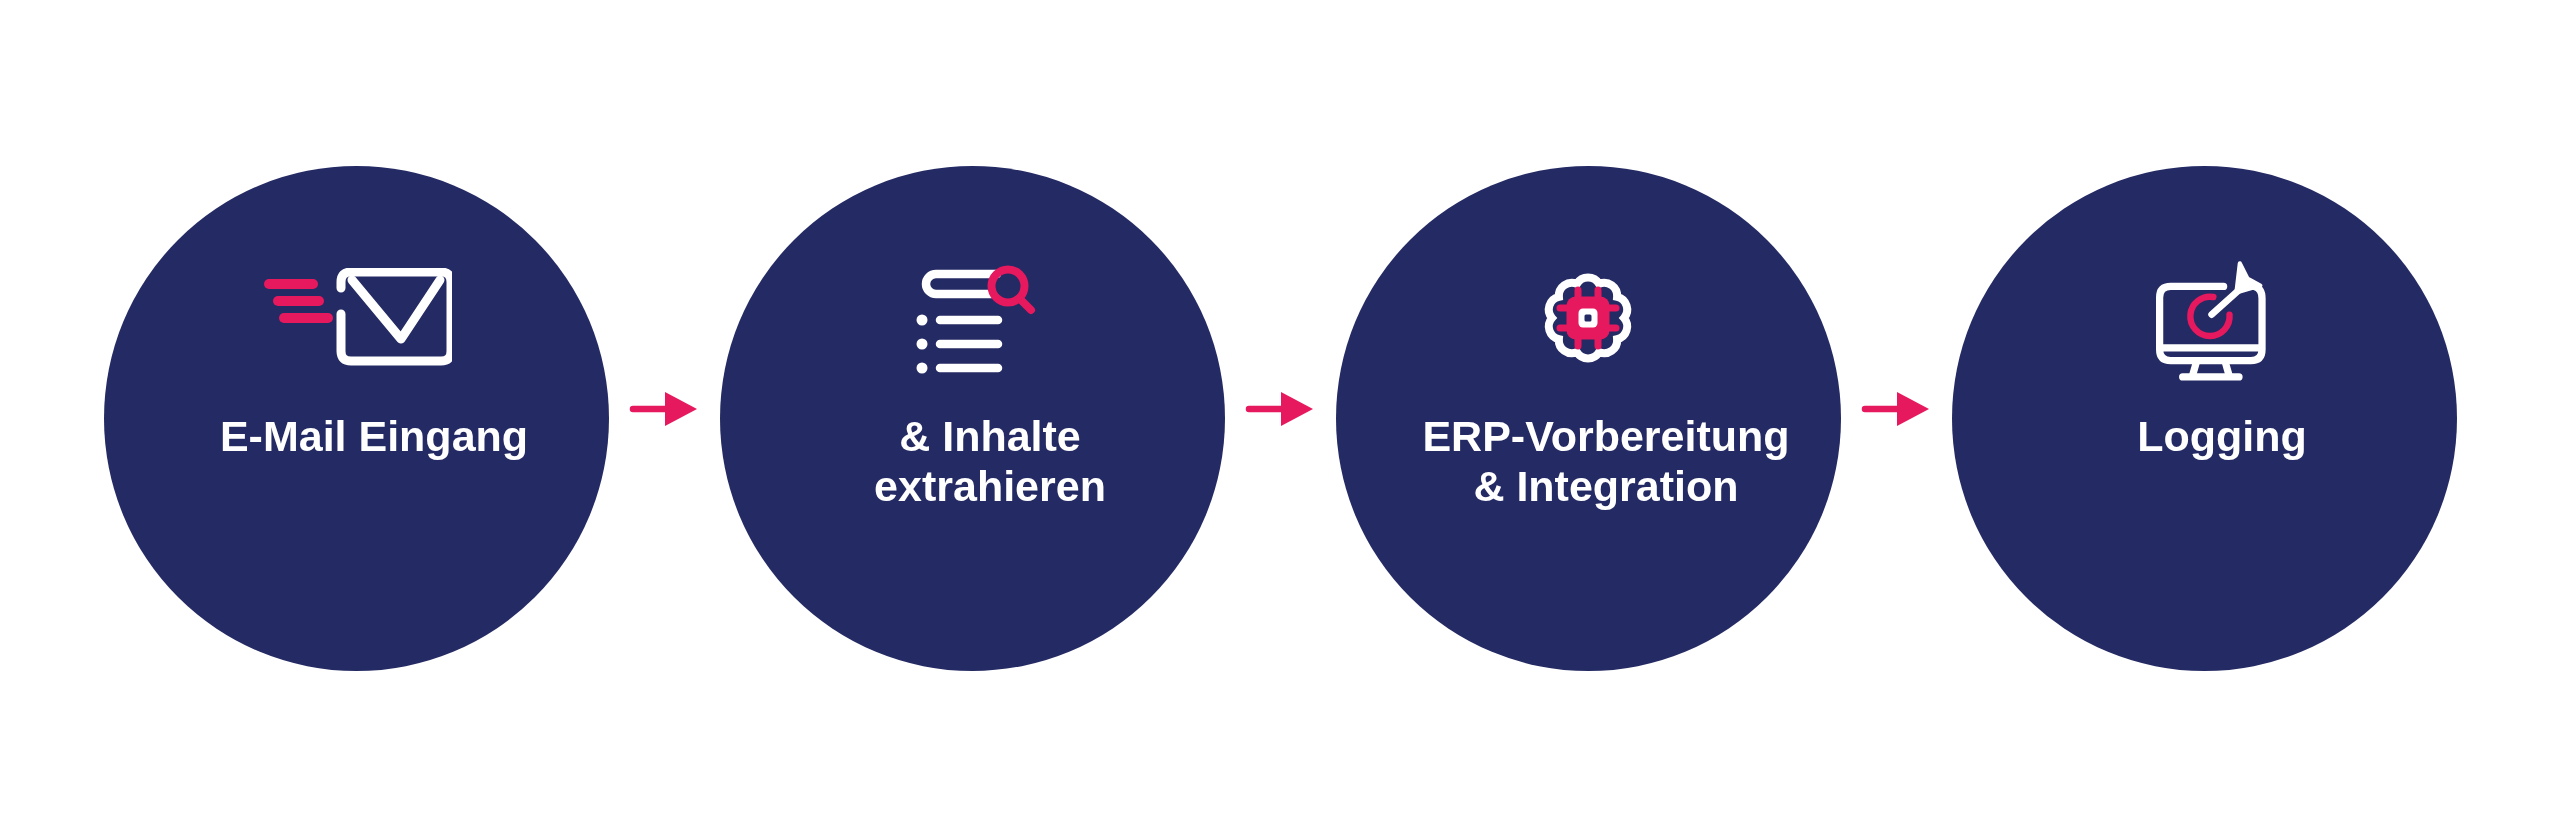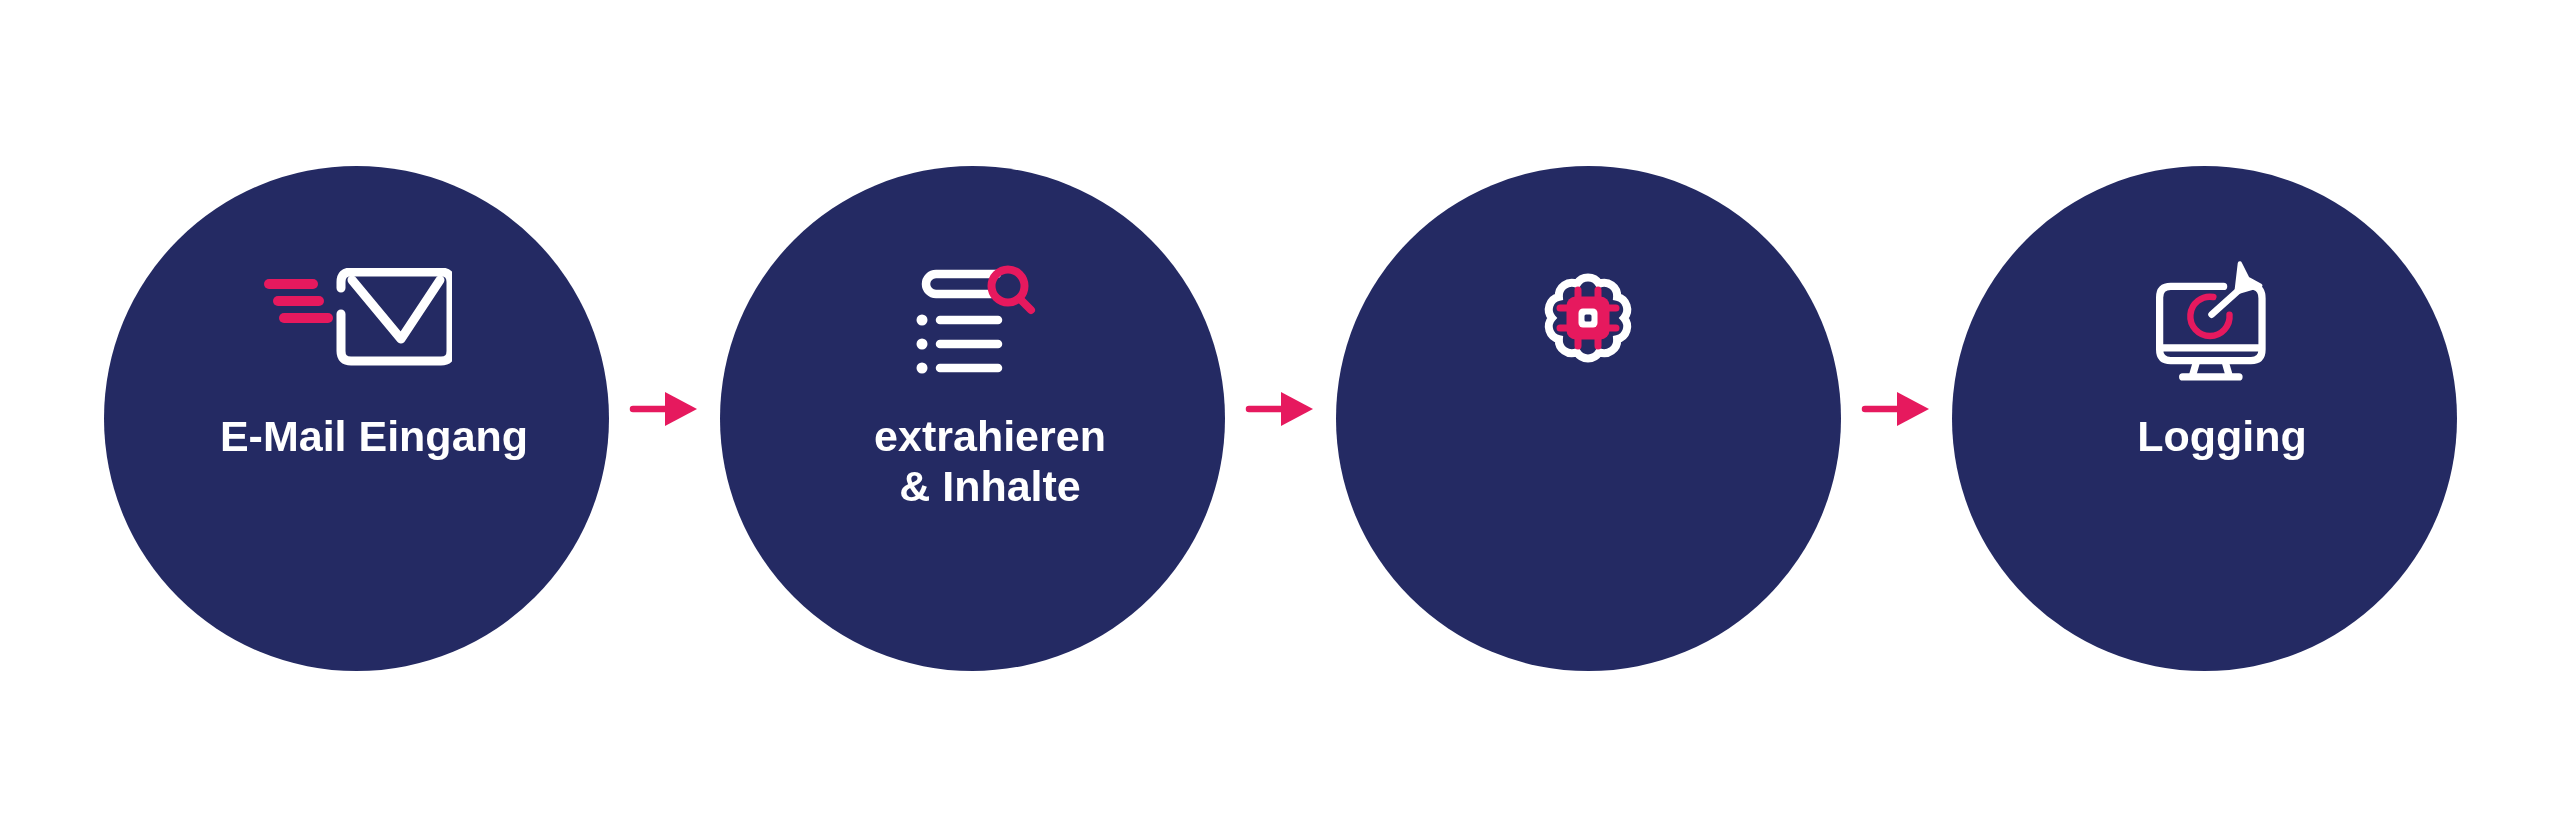--- a/index.html
+++ b/index.html
@@ -115,22 +115,22 @@
             <circle cx="17" cy="82" r="5.5"></circle>
             <circle cx="17" cy="106" r="5.5"></circle>
           </g>
           <g stroke="#e6195e" stroke-width="8" fill="none" stroke-linecap="round">
             <circle cx="103" cy="24" r="16.5"></circle>
             <line x1="115" y1="37" x2="126" y2="48"></line>
           </g>
         </svg>
       </div>
       <div class="label">
+        <div>&amp; Inhalte</div>
         <div>extrahieren</div>
-        <div>&amp; Inhalte</div>
       </div>
     </div>
 
     <div class="connector">
       <svg class="arrow-svg" viewBox="0 0 70 40">
         <line x1="4" y1="20" x2="40" y2="20" stroke="#e6195e" stroke-width="6.5" stroke-linecap="round"></line>
         <polygon points="36,3 68,20 36,37" fill="#e6195e"></polygon>
       </svg>
     </div>
 
@@ -143,20 +143,22 @@
             <path d="M45,76 V83 M65,76 V83"></path>
             <path d="M27,45 H34 M27,65 H34"></path>
             <path d="M76,45 H83 M76,65 H83"></path>
           </g>
           <rect x="33.5" y="33.5" width="43" height="43" rx="9" fill="#e6195e"></rect>
           <rect x="45.5" y="45.5" width="19" height="19" rx="4.5" fill="#ffffff"></rect>
           <rect x="51.5" y="51.5" width="7" height="7" rx="1.5" fill="#242a63"></rect>
         </svg>
       </div>
       <div class="label">
+        <div>ERP-Vorbereitung</div>
+        <div>&amp; Integration</div>
       </div>
     </div>
 
     <div class="connector">
       <svg class="arrow-svg" viewBox="0 0 70 40">
         <line x1="4" y1="20" x2="40" y2="20" stroke="#e6195e" stroke-width="6.5" stroke-linecap="round"></line>
         <polygon points="36,3 68,20 36,37" fill="#e6195e"></polygon>
       </svg>
     </div>
 

